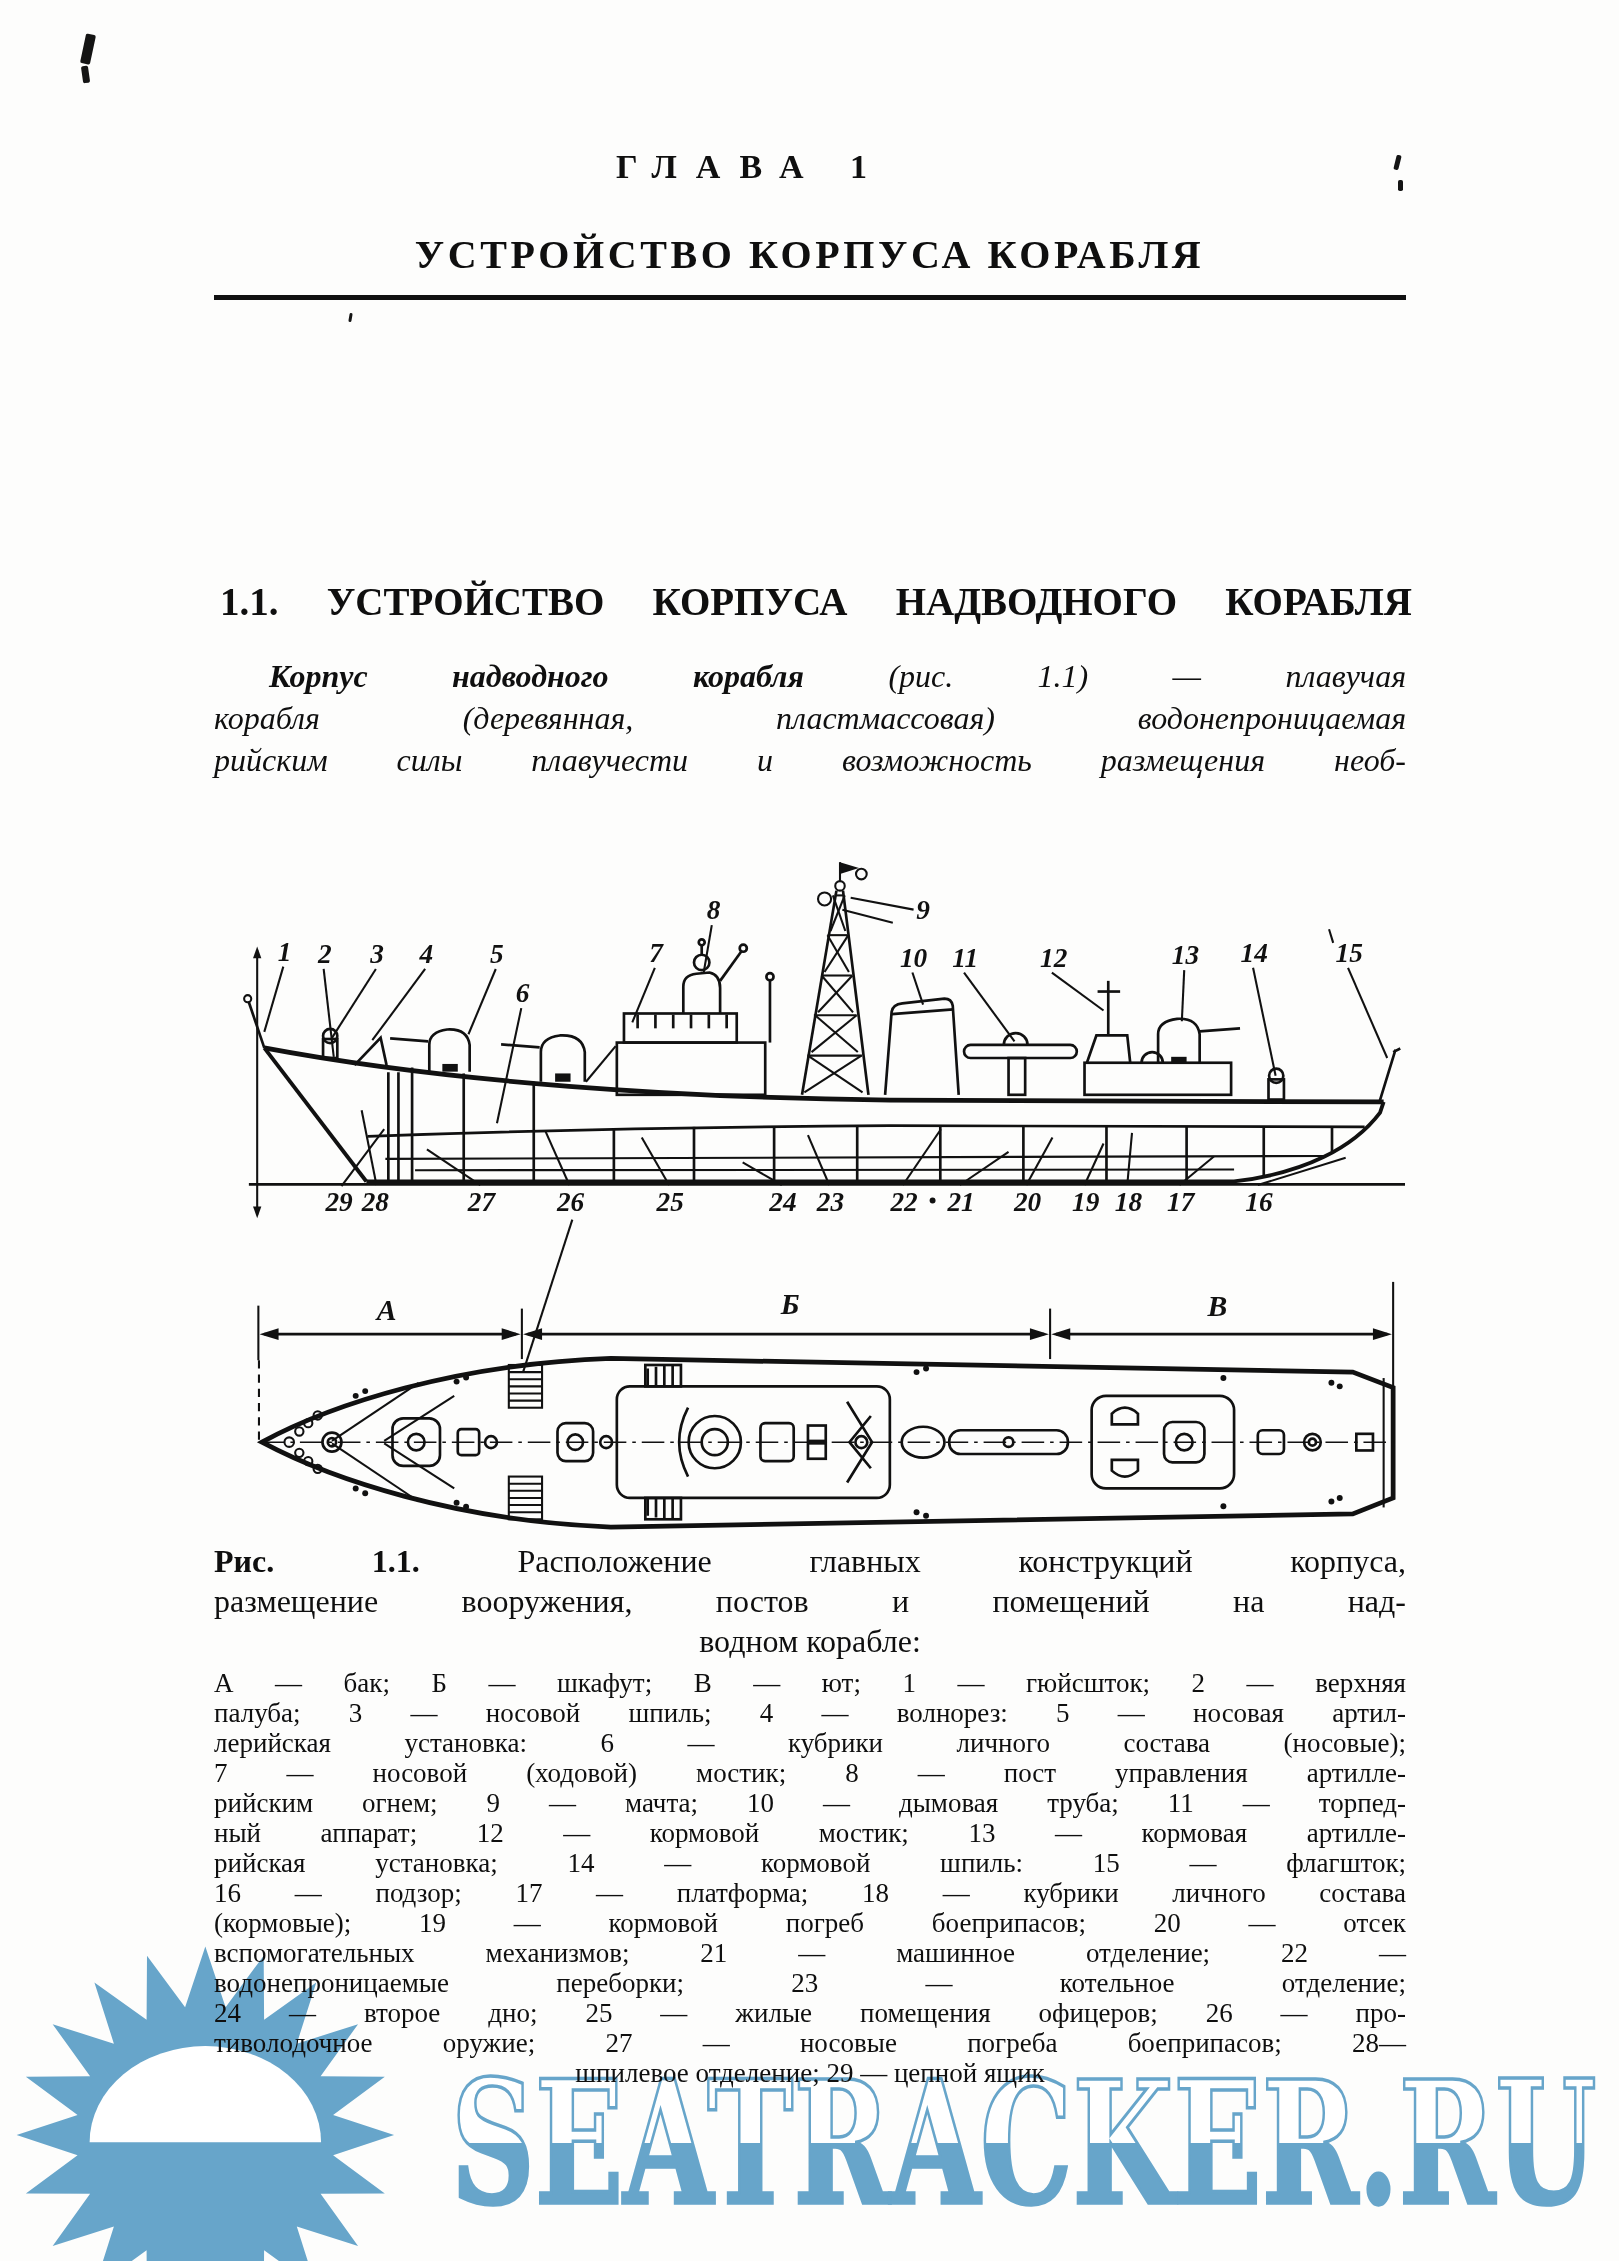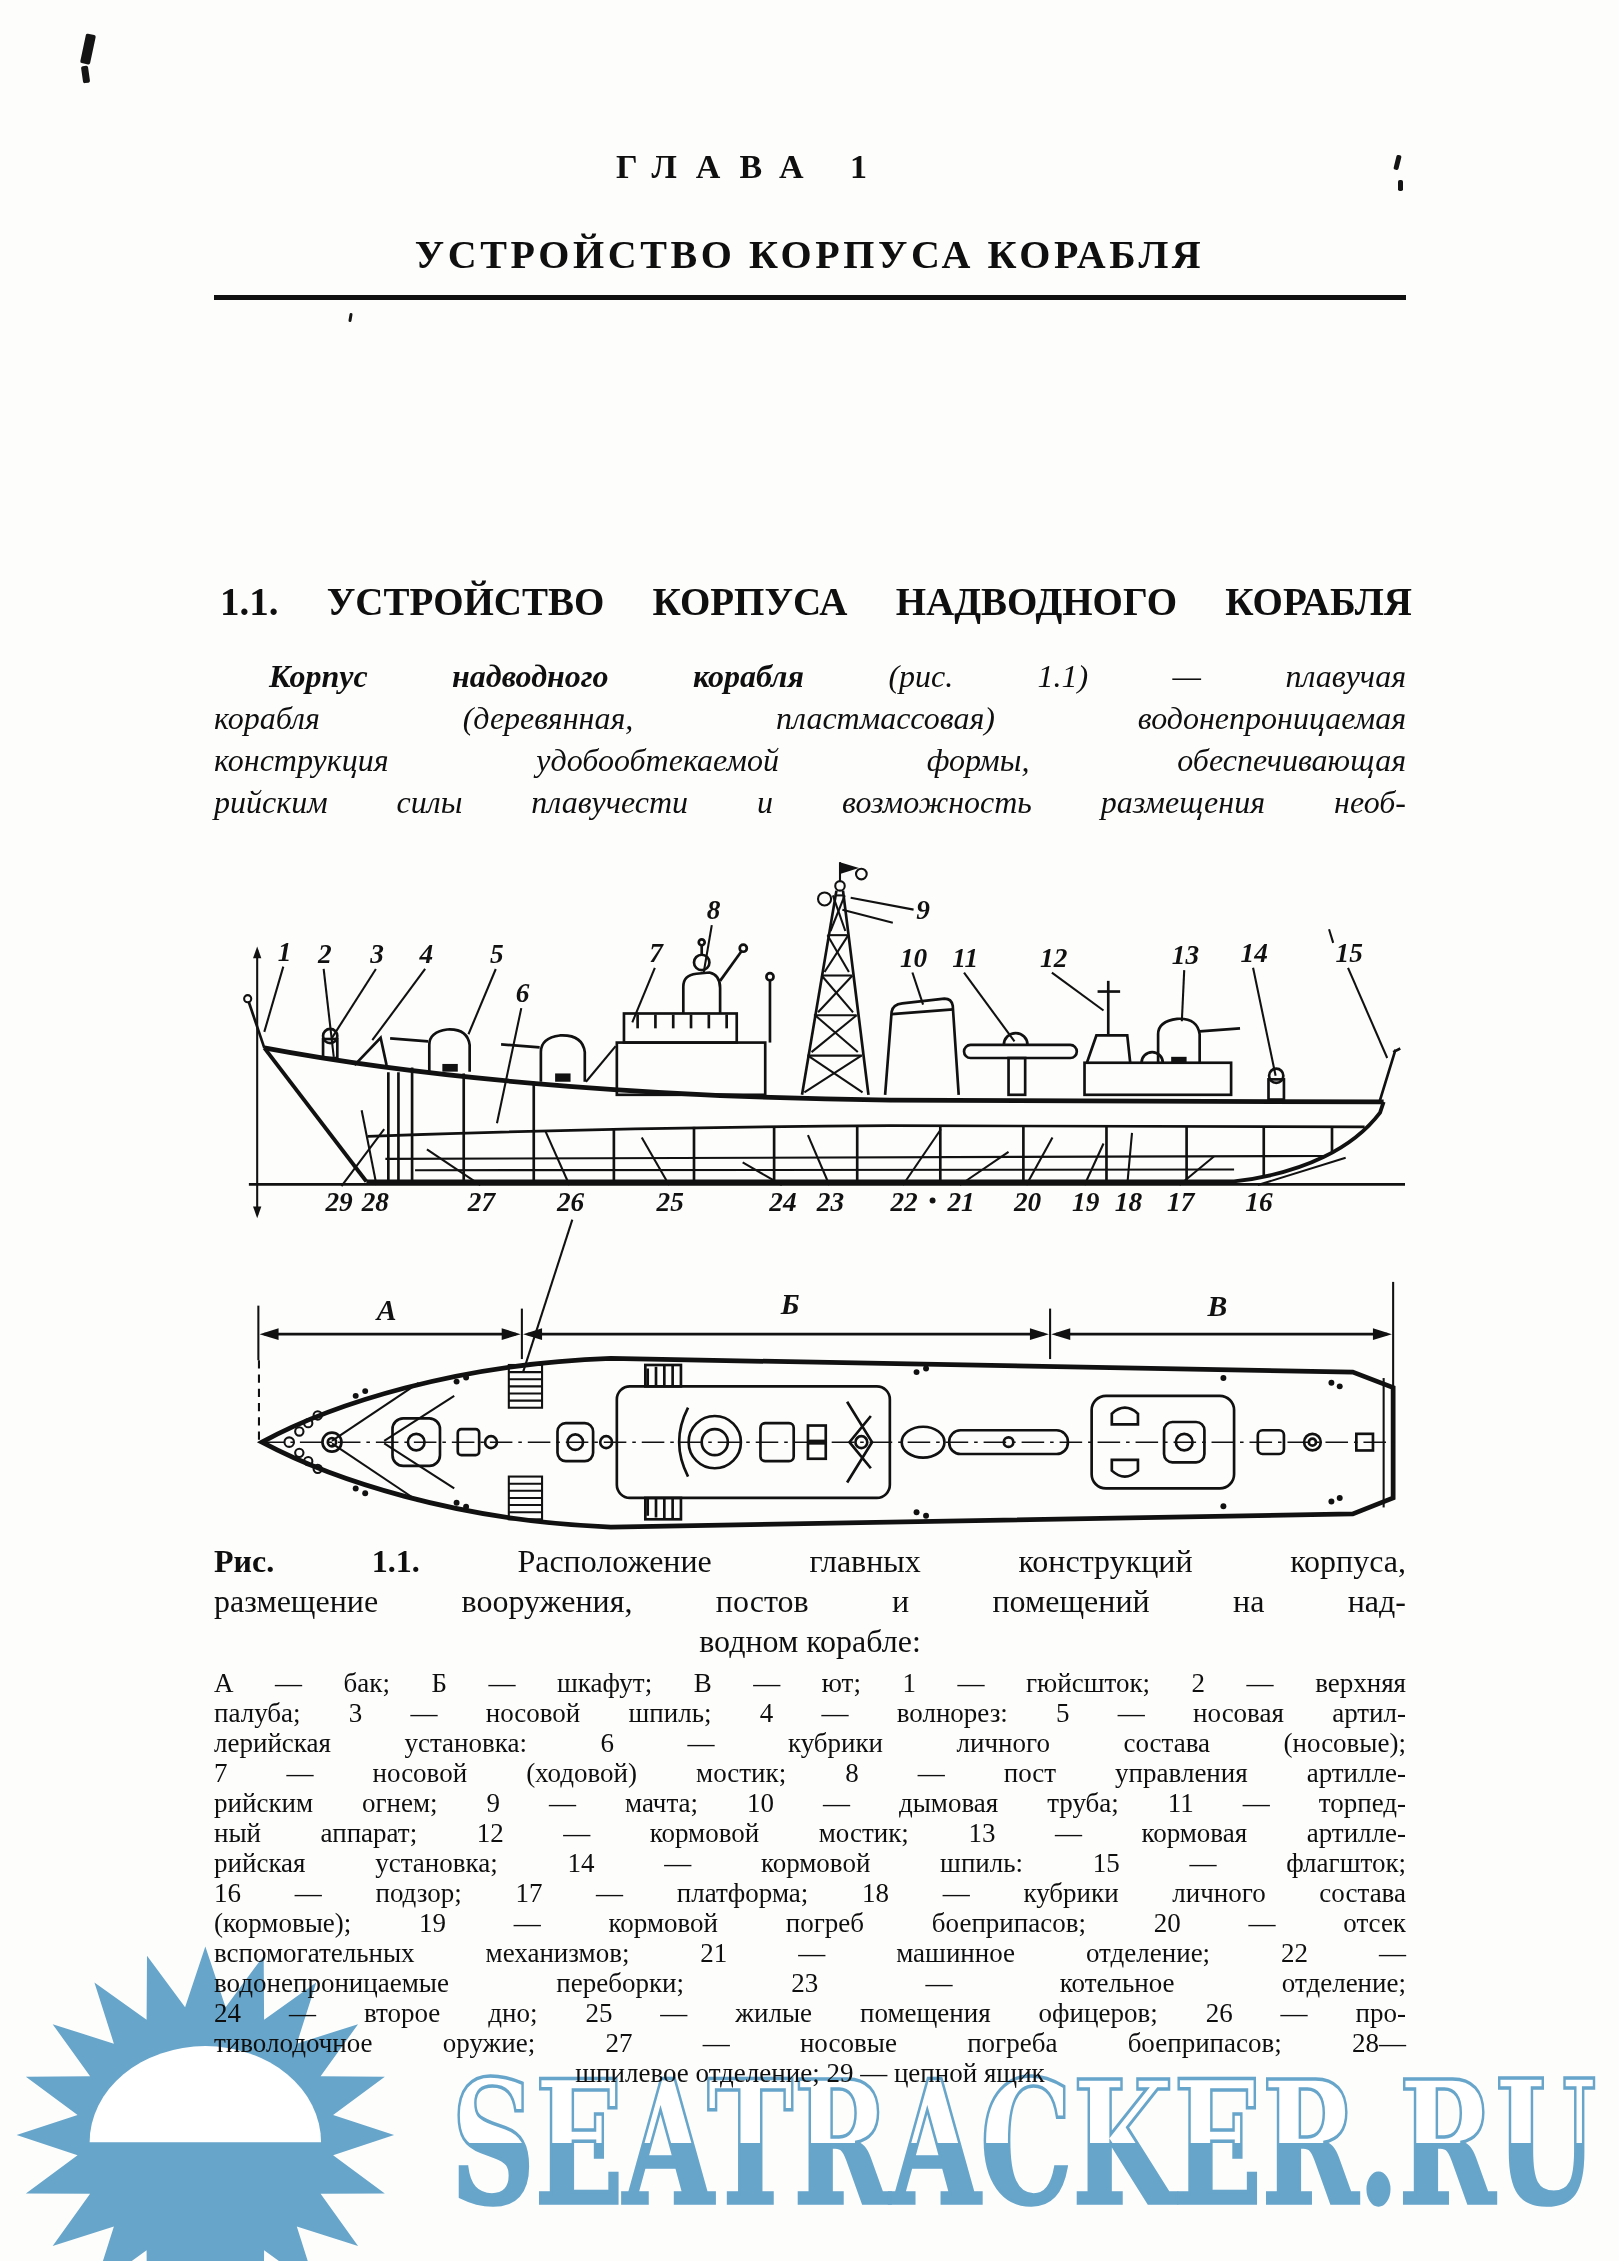--- a/index.html
+++ b/index.html
@@ -39,21 +39,20 @@
   <div class="speck" style="left:349px;top:313px;width:3px;height:9px;transform:rotate(10deg);"></div>
 
   <div id="chapter" class="abs">ГЛАВА 1</div>
   <div id="main-title" class="abs">УСТРОЙСТВО КОРПУСА КОРАБЛЯ</div>
   <div id="rule" class="abs"></div>
   <div id="section-heading" class="abs jline">1.1. УСТРОЙСТВО КОРПУСА НАДВОДНОГО КОРАБЛЯ</div>
 
   <div id="paragraph" class="abs">
       <div class="para-line para-indent"><b>Корпус надводного корабля</b> (рис. 1.1) — плавучая</div>
       <div class="para-line">корабля (деревянная, пластмассовая) водонепроницаемая</div>
-      <div class="para-line">конструкция удобообтекаемой формы, обеспечивающая</div>
       <div class="para-line">рийским силы плавучести и возможность размещения необ-</div>
     </div>
 
   <svg id="wm" viewBox="0 3330 2728 480" style="left:0;top:1976px;width:1619px;height:285px;z-index:1;">
     <defs>
       <linearGradient id="wmgrad" gradientUnits="userSpaceOnUse" x1="0" y1="3505" x2="0" y2="3716">
         <stop offset="0" stop-color="#ffffff"></stop>
           <stop offset="0.5" stop-color="#ffffff"></stop>
         <stop offset="0.5" stop-color="#67a5ca"></stop>
           <stop offset="1" stop-color="#67a5ca"></stop>

